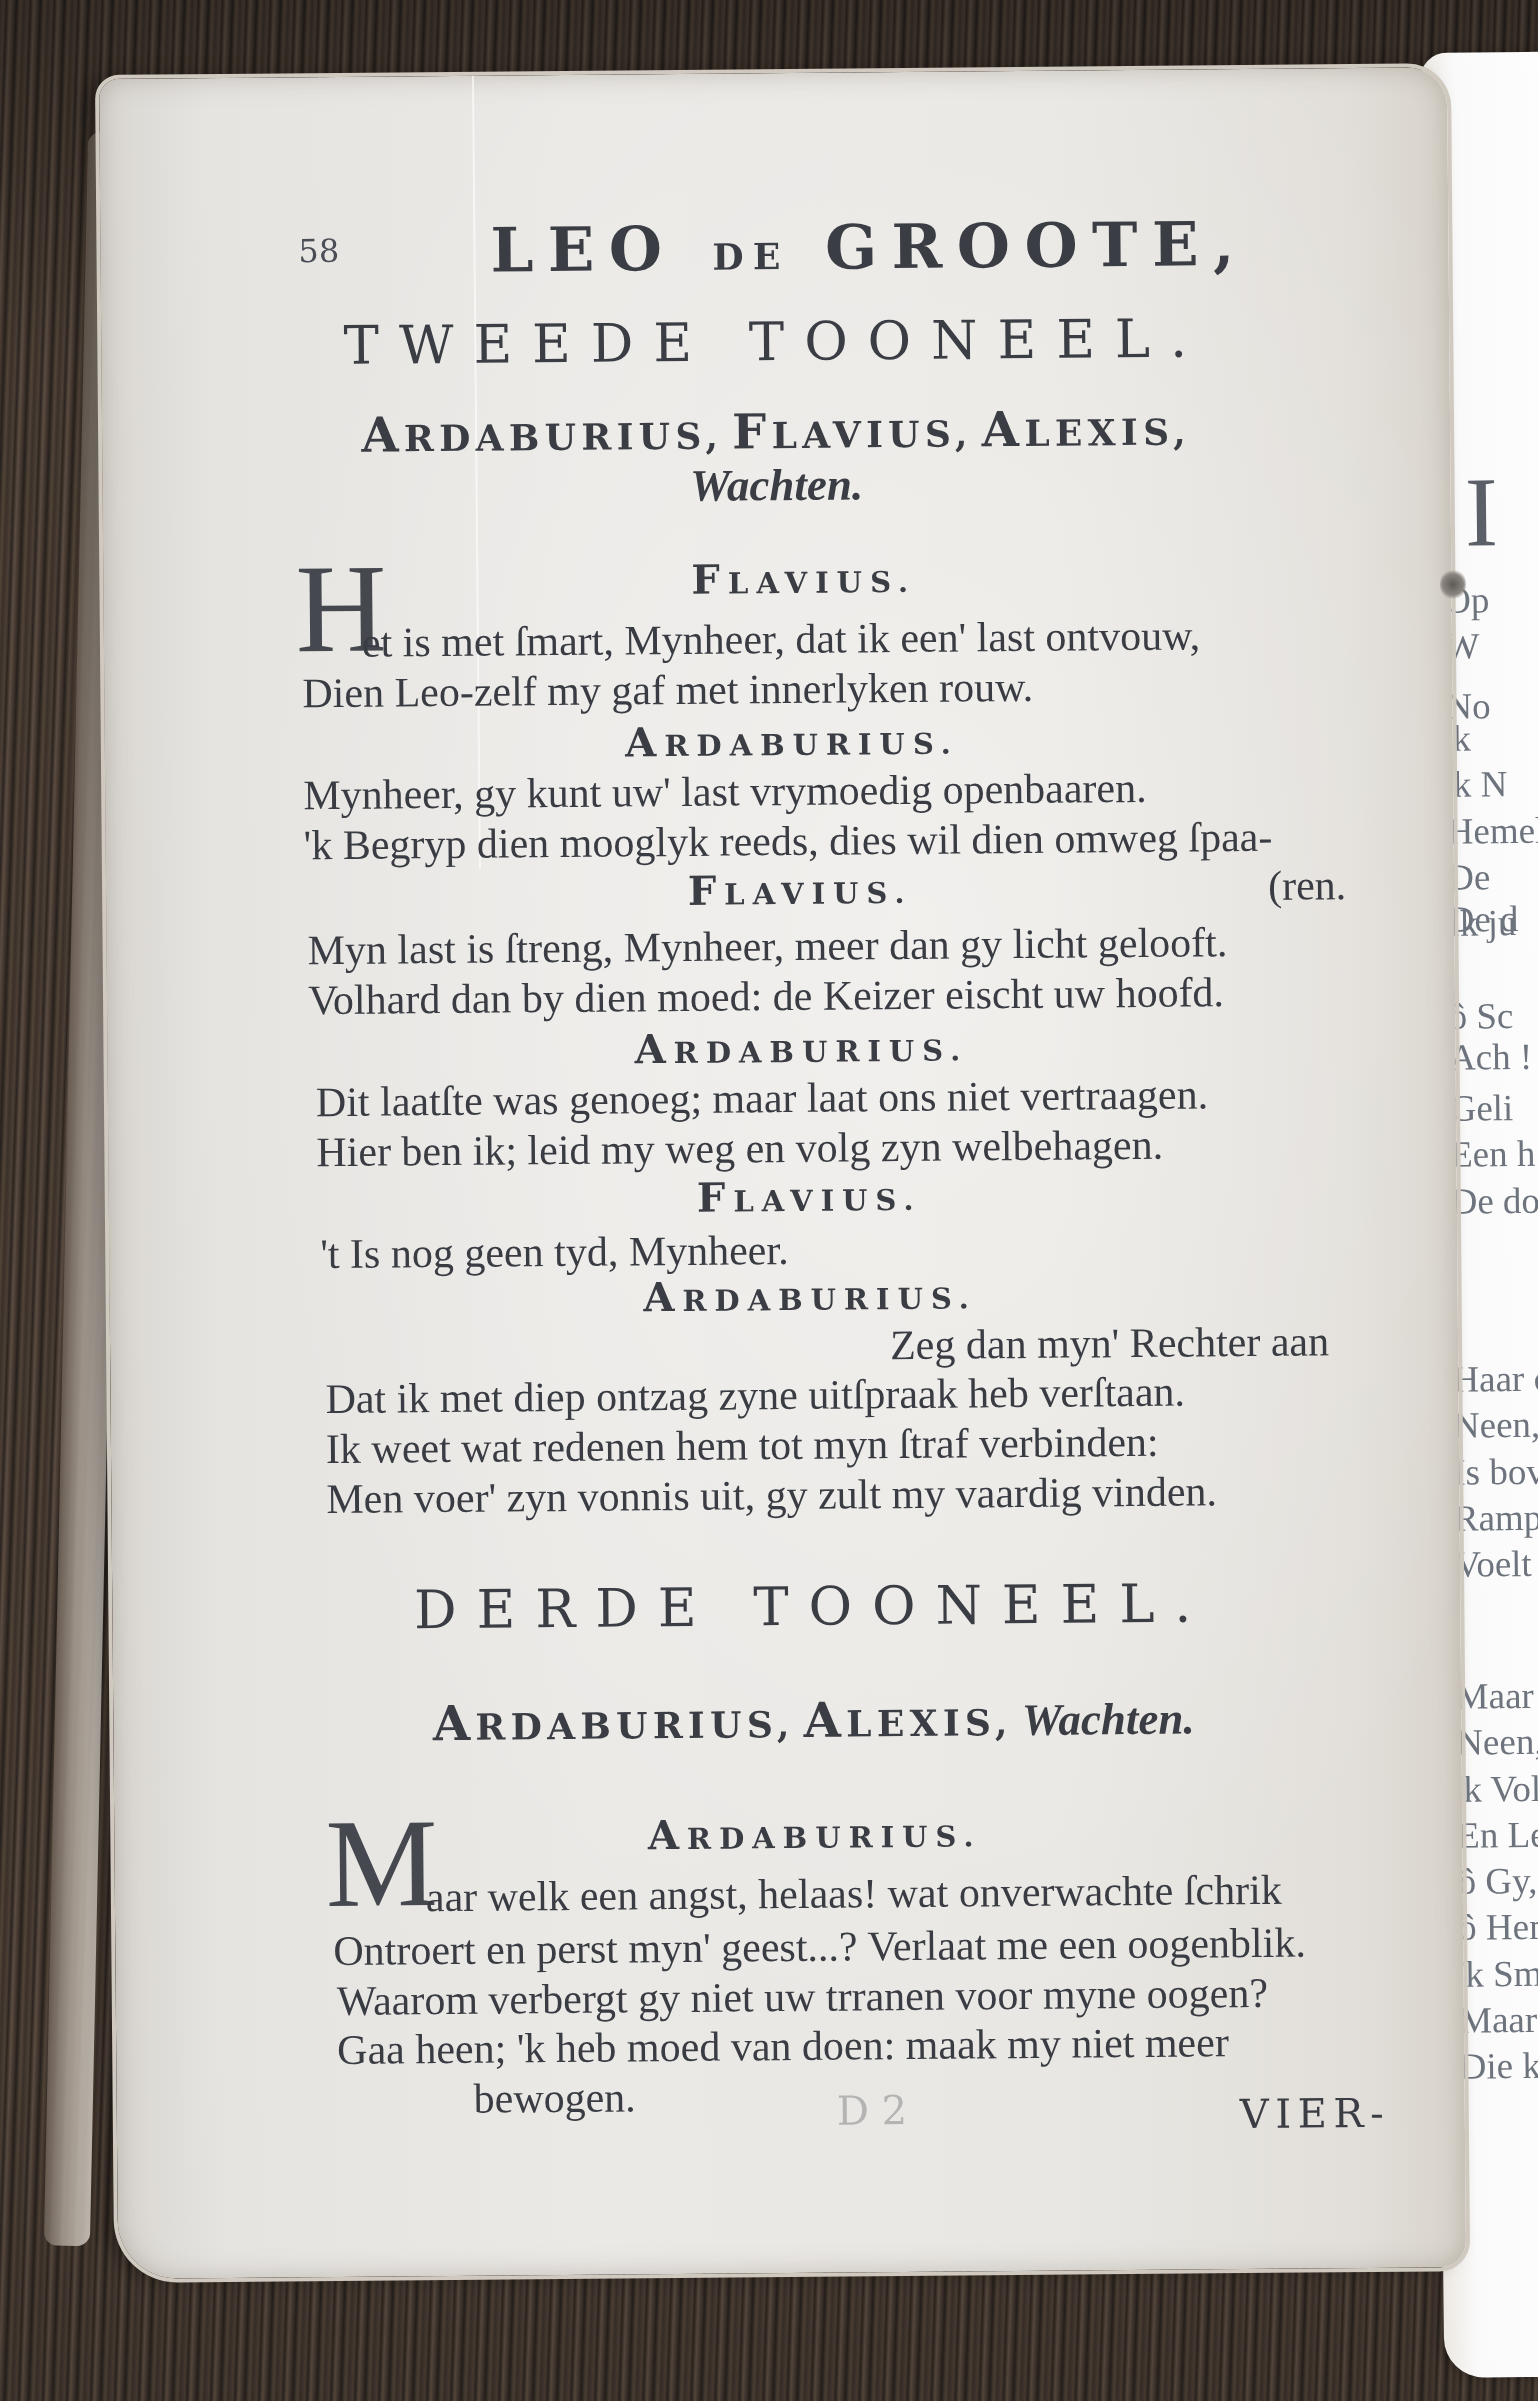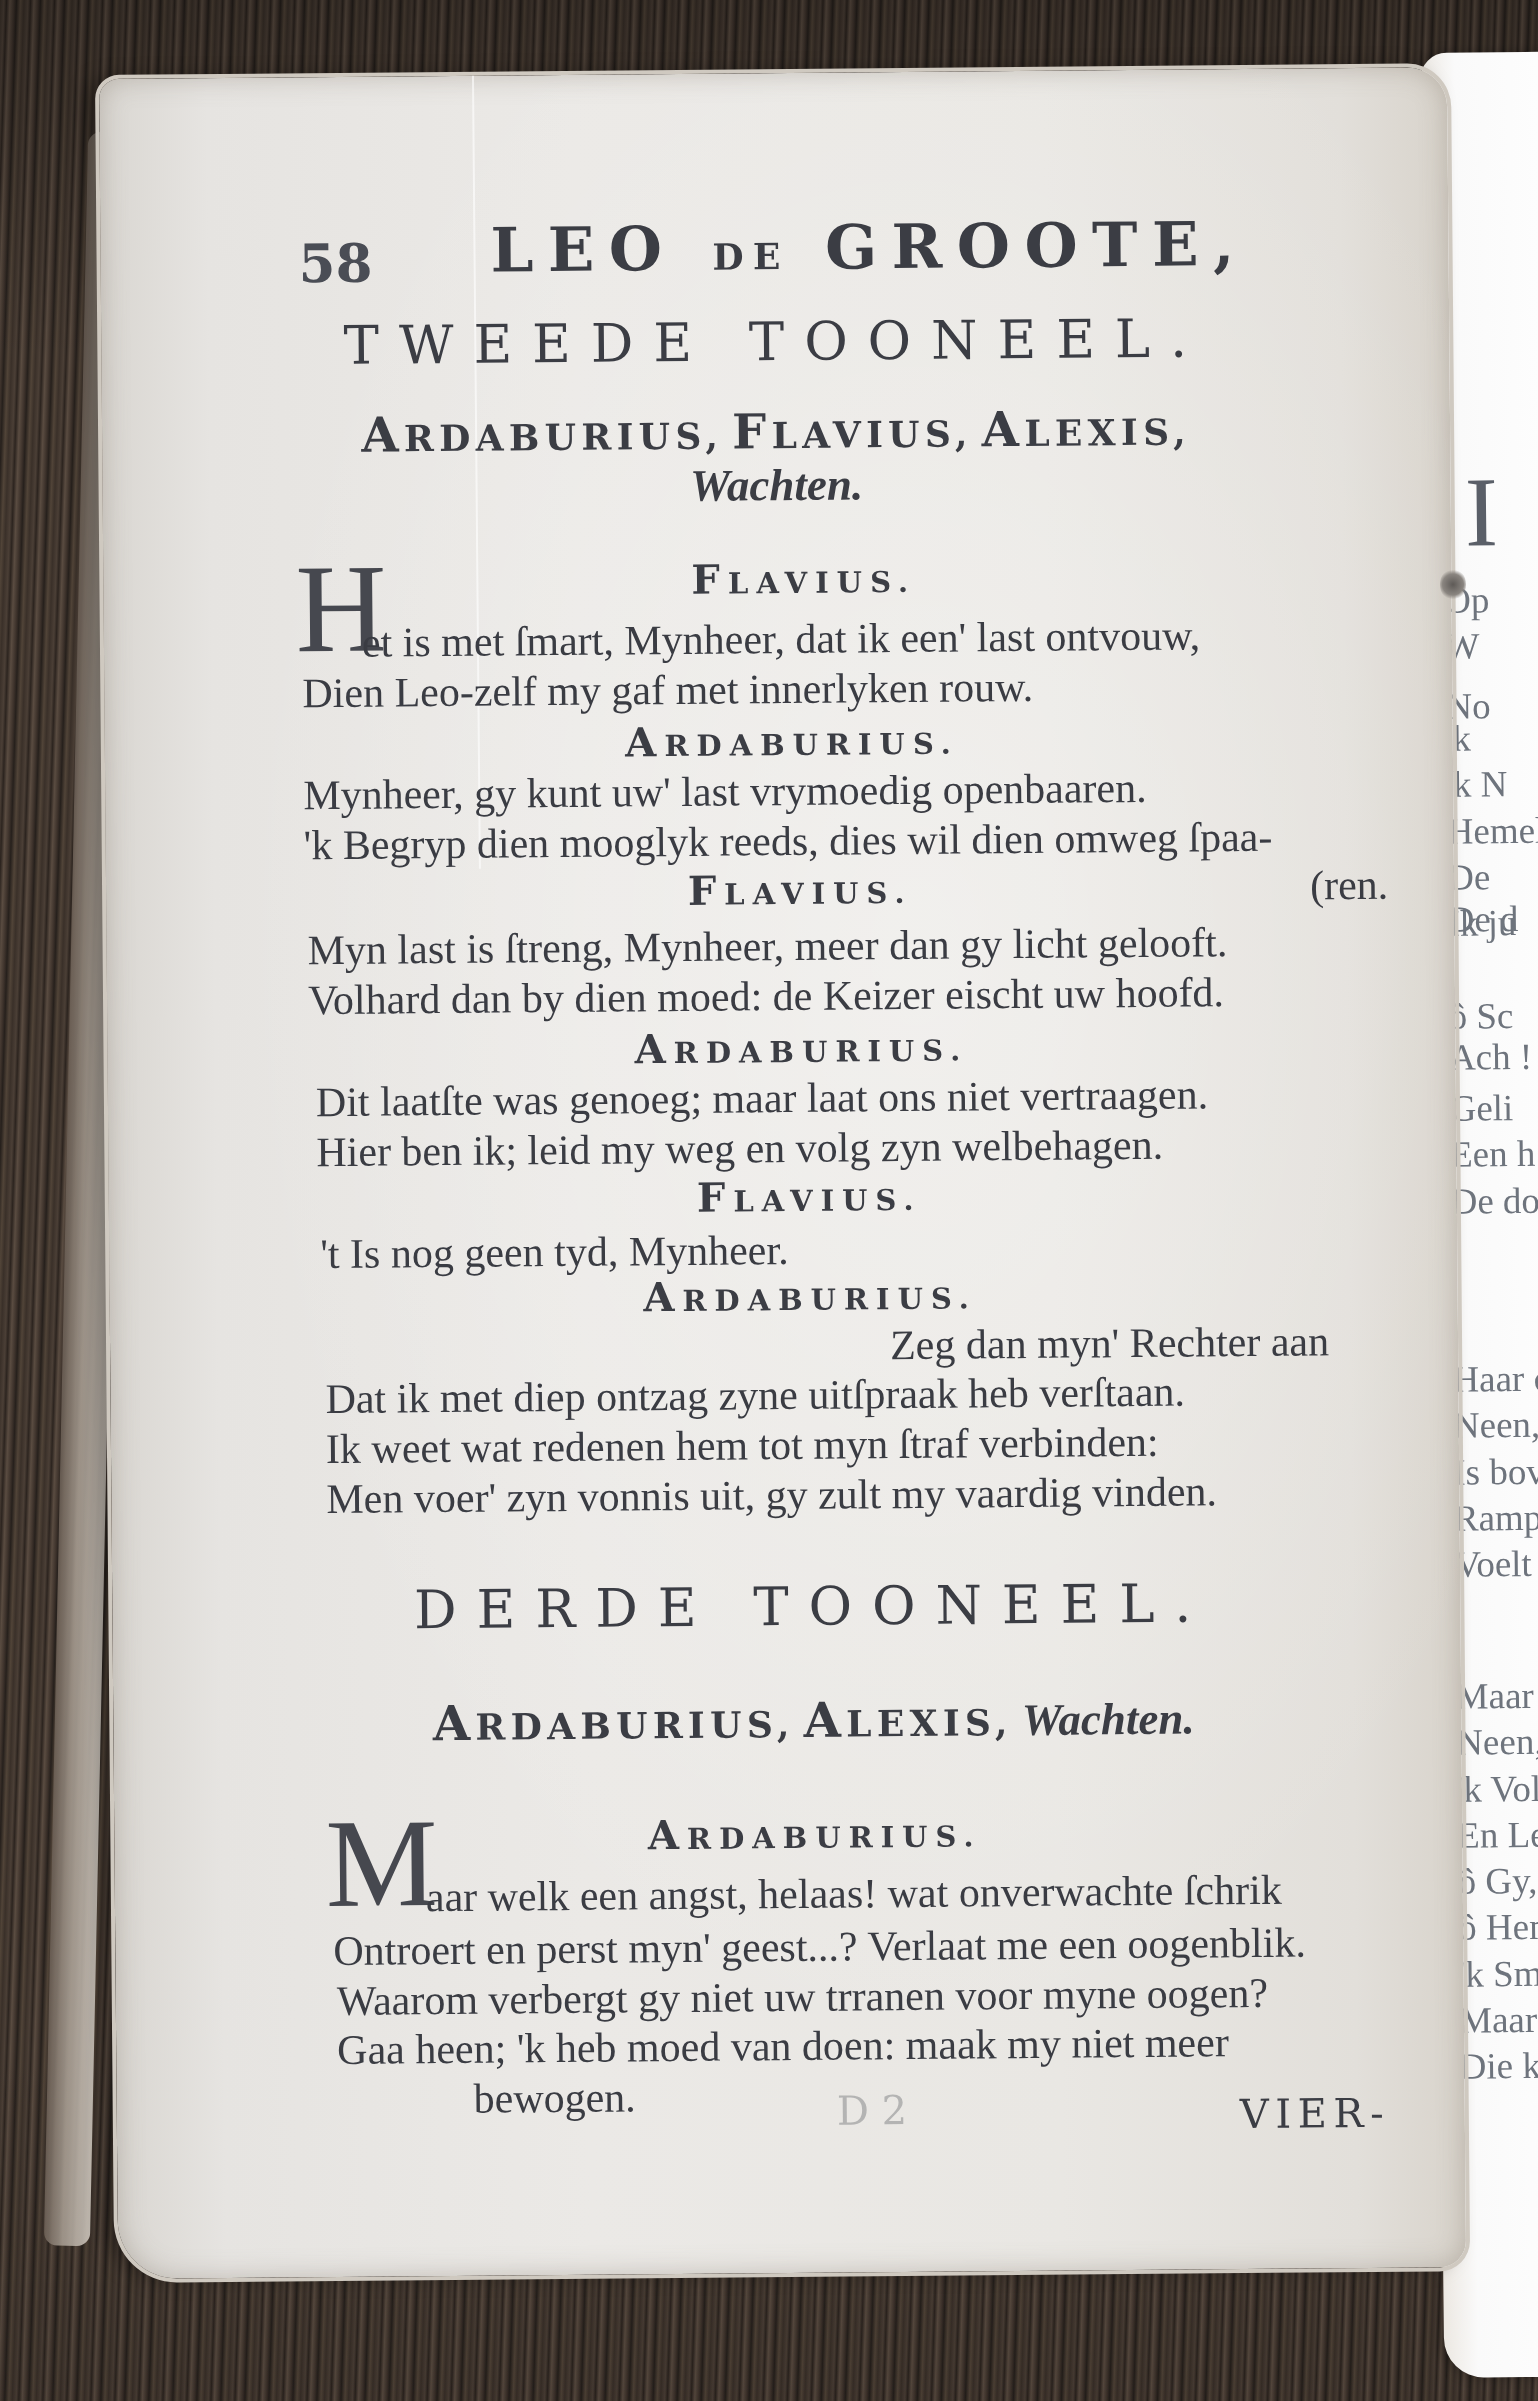--- a/index.html
+++ b/index.html
@@ -107,24 +107,23 @@
     left: 0;
     top: 0;
     width: 100%;
     height: 100%;
   }
 
   .page-number {
     position: absolute;
     left: 198px;
     top: 155px;
-    font-size: 53px;
+    font-size: 32px;
     font-family: "DejaVu Serif", serif;
     color: #4a4d55;
-    font-weight: bold;
   }
   .running-head {
     position: absolute;
     left: 390px;
     top: 139px;
     width: 925px;
     font-size: 61px;
     letter-spacing: 14.5px;
     font-family: "DejaVu Serif", serif;
     font-weight: bold;
@@ -297,21 +296,21 @@
 
     <div class="speaker" style="top:644px; left:13.2px">
       <span class="cap">A</span><span class="sc">RDABURIUS.</span>
     </div>
     <span class="verse" style="left:198px; top:697px">Mynheer, gy kunt uw' last vrymoedig openbaaren.</span>
     <span class="verse" style="left:198px; top:747px">'k Begryp dien mooglyk reeds, dies wil dien omweg ſpaa-</span>
 
     <div class="speaker" style="top:793px; left:20px">
       <span class="cap">F</span><span class="sc">LAVIUS.</span>
     </div>
-    <span class="overflow-word" style="left:1204px; top:793px">(ren.</span>
+    <span class="overflow-word" style="left:1162px; top:793px">(ren.</span>
     <span class="verse" style="left:201px; top:852px">Myn last is ſtreng, Mynheer, meer dan gy licht gelooft.</span>
     <span class="verse" style="left:201px; top:902px">Volhard dan by dien moed: de Keizer eischt uw hoofd.</span>
 
     <div class="speaker" style="top:951px; left:20px">
       <span class="cap">A</span><span class="sc">RDABURIUS.</span>
     </div>
     <span class="verse" style="left:208px; top:1004px">Dit laatſte was genoeg; maar laat ons niet vertraagen.</span>
     <span class="verse" style="left:208px; top:1054px">Hier ben ik; leid my weg en volg zyn welbehagen.</span>
 
     <div class="speaker" style="top:1100px; left:26.4px">

